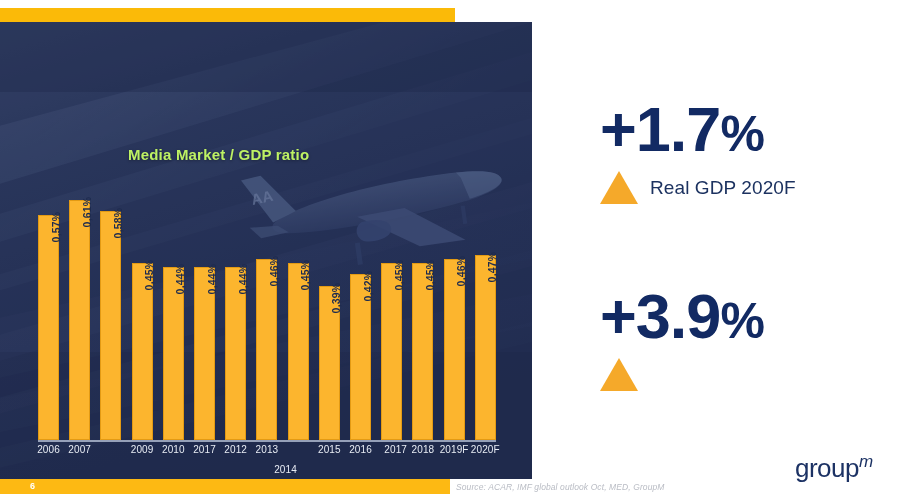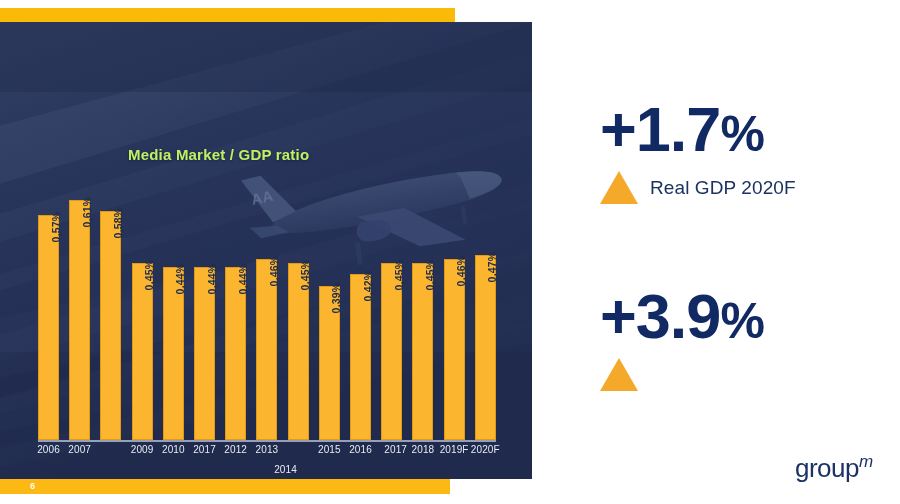--- a/index.html
+++ b/index.html
@@ -419,16 +419,17 @@
     </div>
   </div>
 
   <div class="metric" id="metric-mm">
     <div class="metric-value"><span>+3.9</span><span class="pct">%</span></div>
     <div class="metric-row">
       <div class="tri"></div>
     </div>
   </div>
 
+  <div class="source-note">Source: ACAR, IMF global outlook Oct, MED, GroupM</div>
 
   <div class="logo"><span>group</span><span class="logo-m">m</span></div>
 
 </div>
 
 </body></html>

